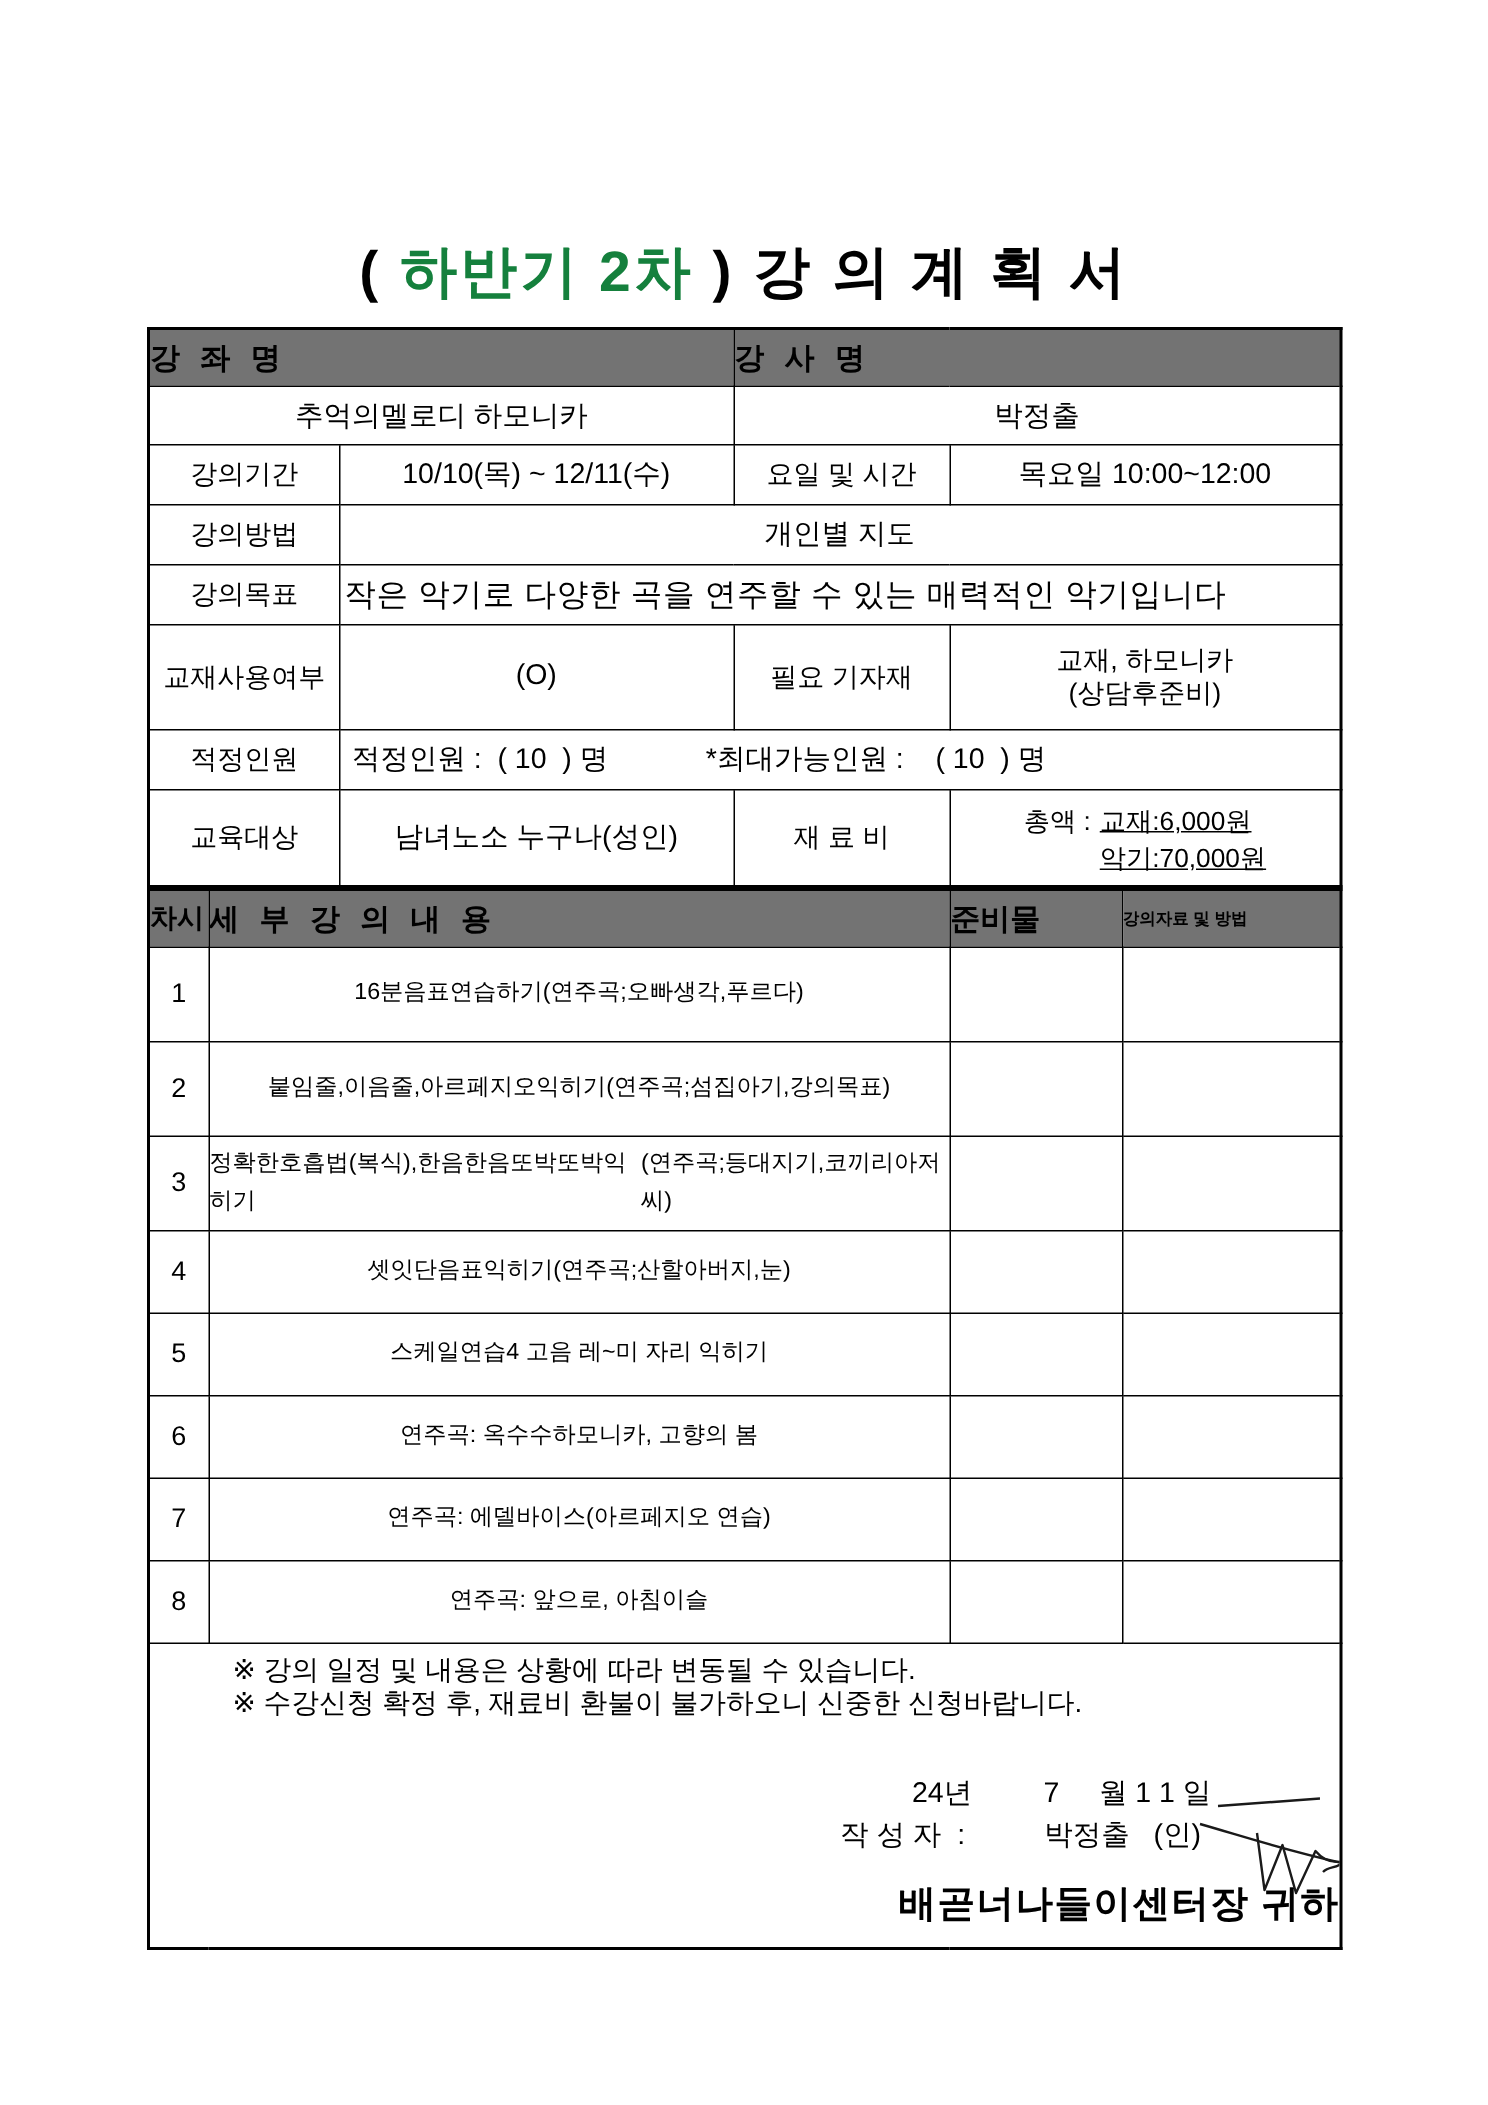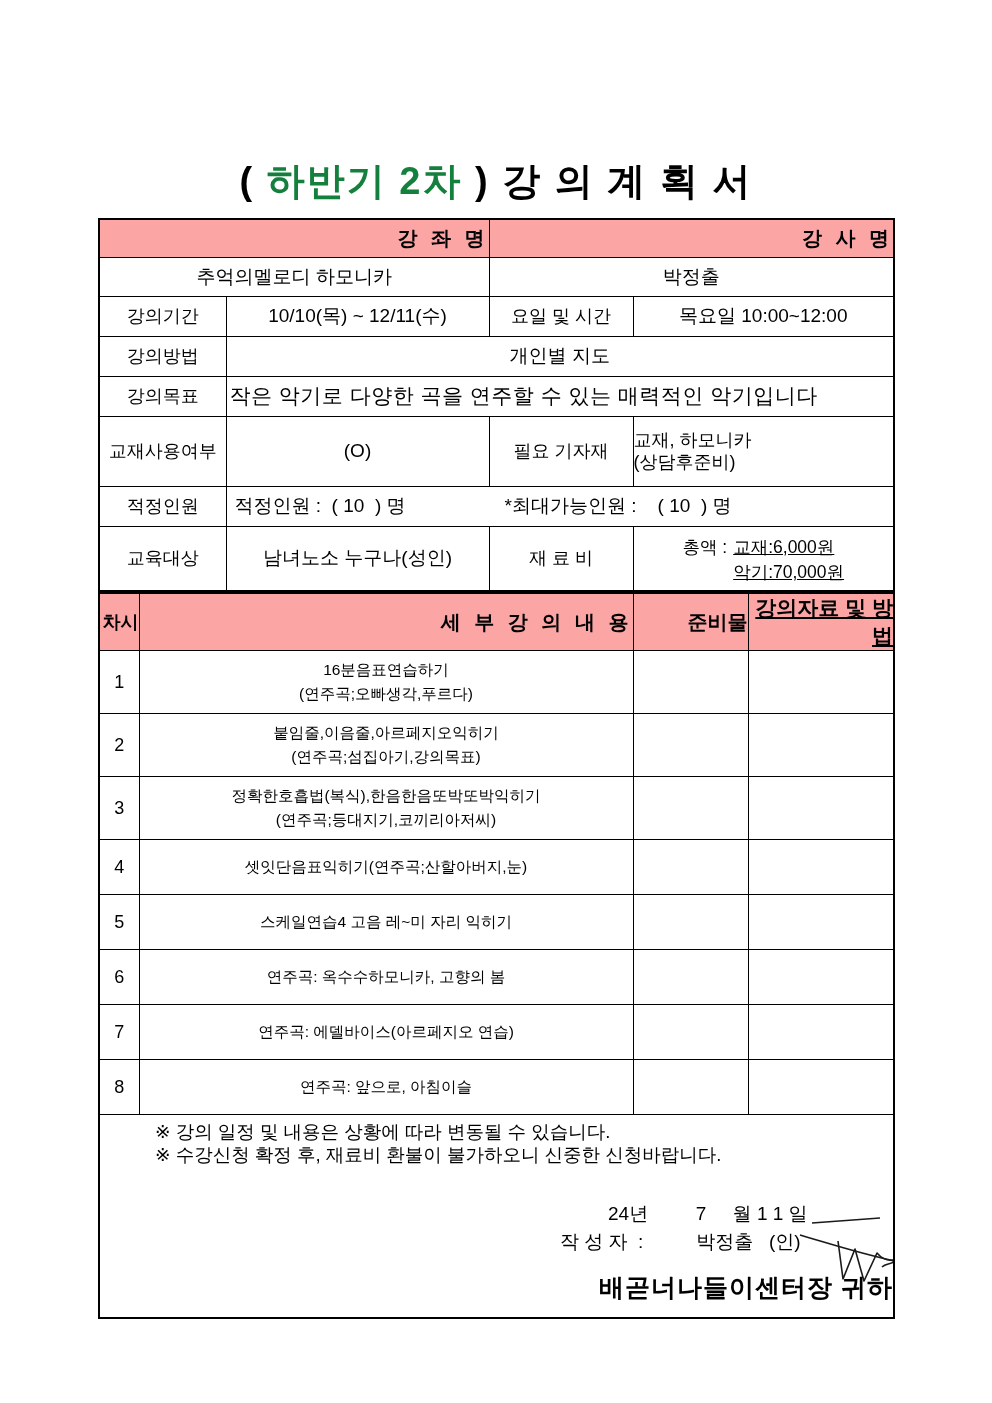--- a/index.html
+++ b/index.html
@@ -15,35 +15,35 @@
     letter-spacing:2px; white-space:pre;
   }
   .doc-title .hl { color:#15803d; }
 
   
   table { border-collapse:collapse; table-layout:fixed; position:absolute; left:98px; width:795px; border:2.5px solid #000; }
   td, th { border:1.5px solid #000; padding:0; overflow:hidden; font-weight:normal; }
   #info-table { top:218px; }
   #schedule-table { top:592px; }
 
-  .gray { background:#fca5a5; font-weight:bold; font-size:20px; letter-spacing:4px; text-align:right; }
+  .gray { background:#737373; font-weight:bold; font-size:20px; letter-spacing:4px; text-align:left; }
   .ctr { text-align:center; font-size:19px; }
   .lbl { text-align:center; font-size:18px; }
   .goal-cell { font-size:21px; padding-left:3px; letter-spacing:0.5px; white-space:nowrap; }
-  .two-line { text-align:left; font-size:18px; line-height:1.25; }
+  .two-line { text-align:center; font-size:18px; line-height:1.25; }
   .cap-cell { font-size:19px; white-space:pre; padding-left:8px; }
-  .cap-cell .cap-right { margin-left:99px; }
+  .cap-cell .cap-right { margin-left:65px; }
   .fee-cell { font-size:17.5px; }
   .fee-flex { display:flex; justify-content:center; align-items:flex-start; gap:6px; padding-top:4px; }
   .fee-col { display:flex; flex-direction:column; align-items:flex-start; line-height:1.45; }
   .fee-col span { text-decoration:underline; }
 
   
   #schedule-table .c-no { text-align:center; font-size:18px; }
-  .sess { display:flex; flex-direction:column; justify-content:center; align-items:center; font-size:15.5px; line-height:1.55; }
+  .sess { display:flex; flex-direction:row; justify-content:center; align-items:center; font-size:15.5px; line-height:1.55; }
   tr.tall td { height:62px; }
   tr.short td { height:54px; }
 
   
   .footer-cell { height:202px; vertical-align:top; }
   .footer-inner { position:relative; width:100%; height:202px; }
   .notes { position:absolute; left:7px; top:6px; font-size:18.5px; line-height:1.24; white-space:pre;margin-left:48px; }
   .date-line { position:absolute; left:508px; top:86px; font-size:19px; white-space:pre; }
   .author-line { position:absolute; left:460px; top:114px; font-size:19px; white-space:pre; }
   .recipient { position:absolute; left:0; top:156px; width:100%; text-align:right; font-size:25px; font-weight:600; letter-spacing:1px; }
@@ -121,21 +121,21 @@
         <col style="width:40px">
         <col style="width:494px">
         <col style="width:115px">
         <col style="width:146px">
       </colgroup>
     <tbody>
         <tr style="height:38px">
       <th class="gray" style="letter-spacing:0; font-size:18px;">차시</th>
       <th class="gray">세 부 강 의 내 용</th>
       <th class="gray" style="letter-spacing:0;">준비물</th>
-      <th class="gray" style="letter-spacing:0; font-size:21px;text-decoration:underline;">강의자료 및 방법</th>
+      <th class="gray" style="letter-spacing:0; font-size:11px;">강의자료 및 방법</th>
     </tr>
 
     <tr class="tall">
       <td class="c-no">1</td>
       <td>
             <div class="sess">
               <div>16분음표연습하기</div>
               <div>(연주곡;오빠생각,푸르다)</div>
             </div>
           </td>

